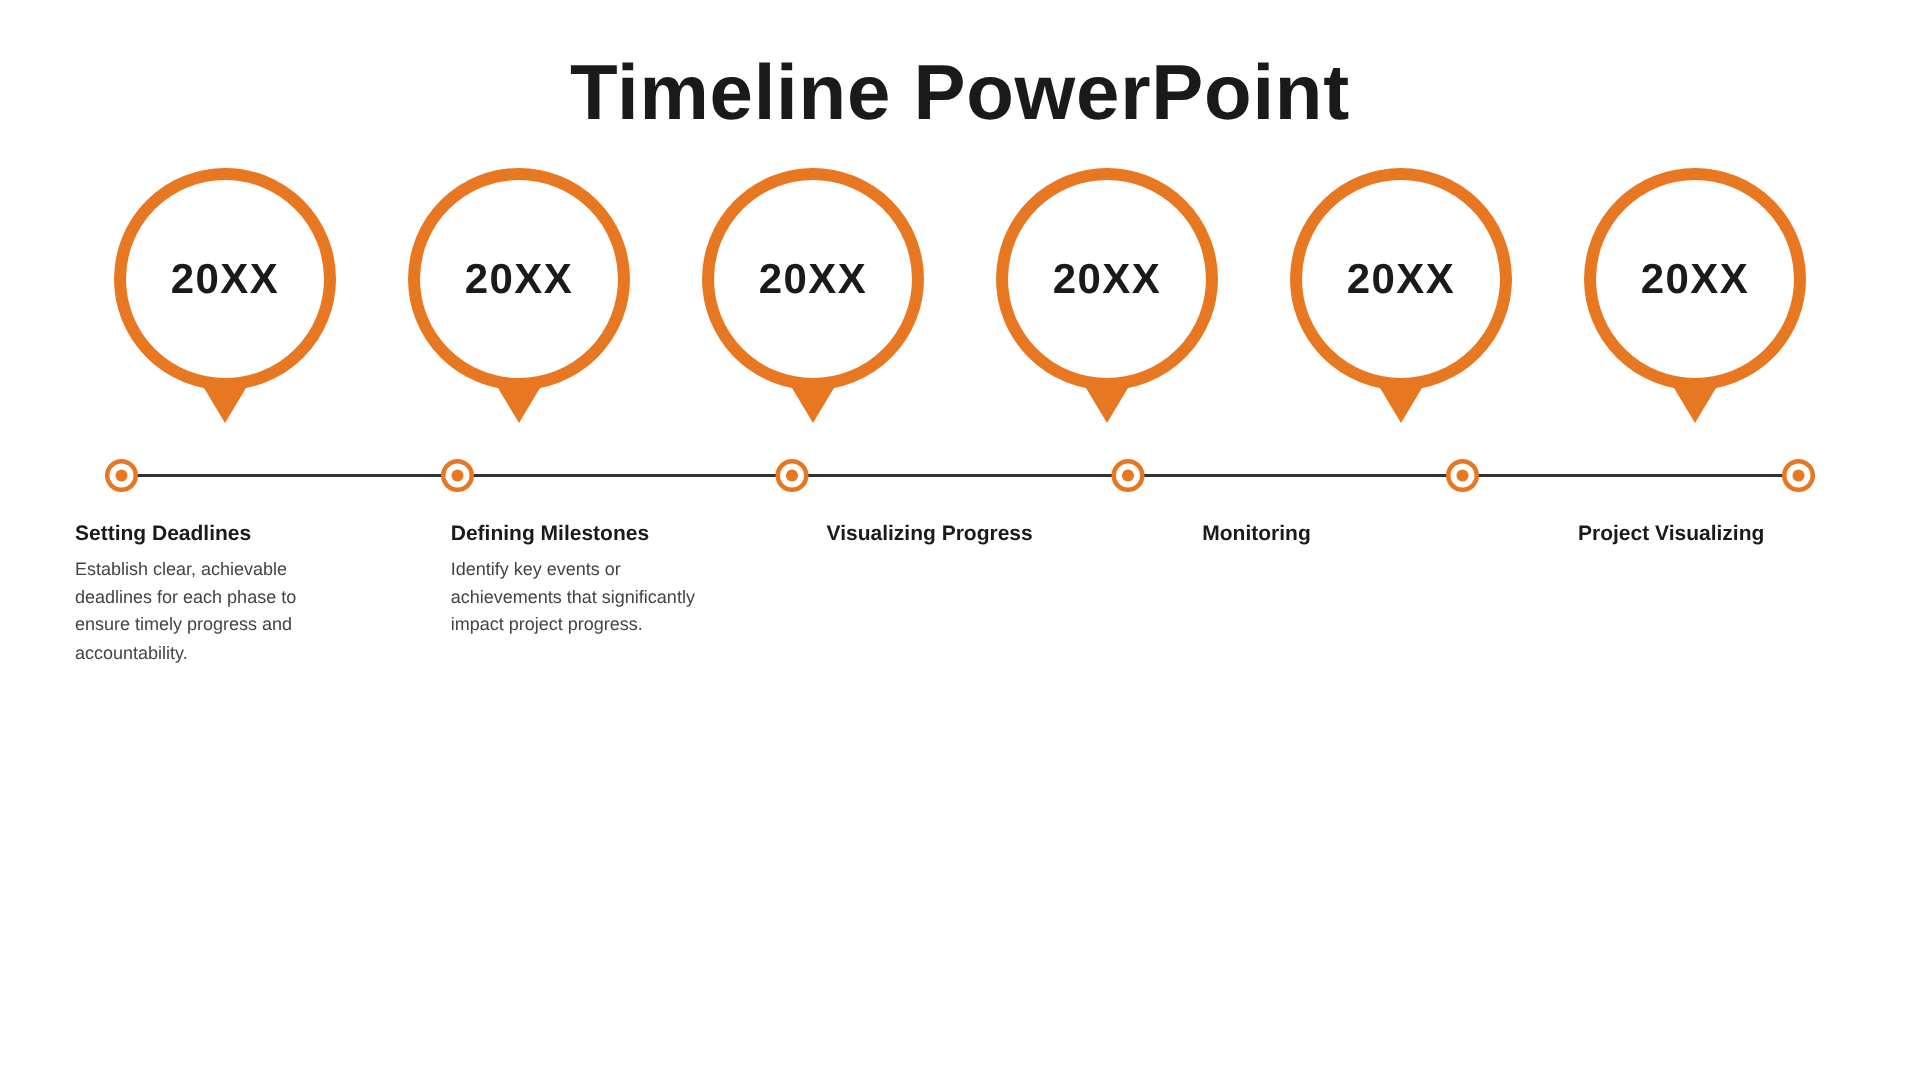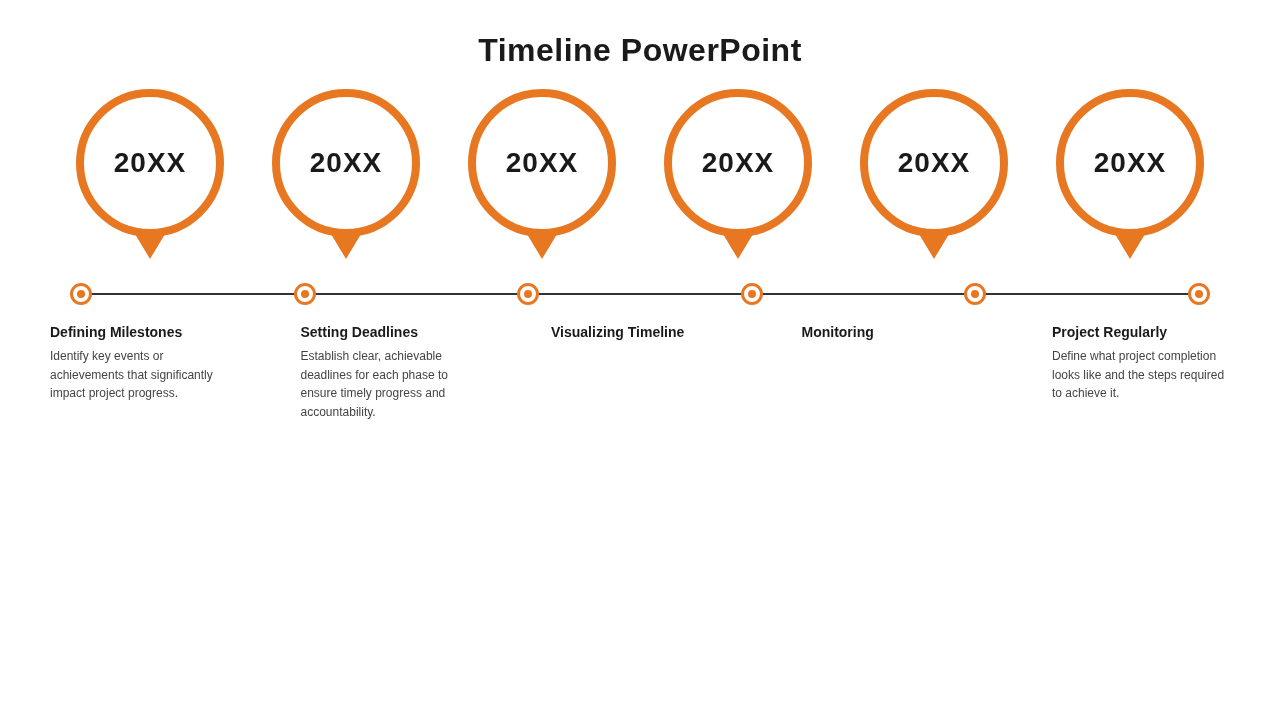--- a/index.html
+++ b/index.html
@@ -7,21 +7,21 @@
       width: 1280px;
       height: 720px;
       background: #ffffff;
       font-family: 'Segoe UI', Arial, sans-serif;
       overflow: hidden;
       display: flex;
       flex-direction: column;
       align-items: center;
     }
     .page-title {
-      font-size: 32px;
+      font-size: 52px;
       font-weight: 800;
       color: #1a1a1a;
       margin-top: 32px;
       margin-bottom: 10px;
       letter-spacing: 0.5px;
     }
     .timeline-container {
       width: 1200px;
       display: flex;
       flex-direction: column;
@@ -206,32 +206,31 @@
   <div class="timeline-dot"></div>
       <div class="timeline-dot"></div>
       <div class="timeline-dot"></div>
       <div class="timeline-dot"></div>
       <div class="timeline-dot"></div>
       <div class="timeline-dot"></div>
     </div>
 
   <div class="text-row" id="text-row">
       <div class="text-item">
+        <div class="text-title">Setting Deadlines</div>
+        <div class="text-body">Establish clear, achievable deadlines for each phase to ensure timely progress and accountability.</div>
+      </div>
+      <div class="text-item">
         <div class="text-title">Defining Milestones</div>
         <div class="text-body">Identify key events or achievements that significantly impact project progress.</div>
       </div>
       <div class="text-item">
-        <div class="text-title">Setting Deadlines</div>
-        <div class="text-body">Establish clear, achievable deadlines for each phase to ensure timely progress and accountability.</div>
-      </div>
-      <div class="text-item">
-        <div class="text-title">Visualizing Timeline</div>
+        <div class="text-title">Visualizing Progress</div>
       </div>
       <div class="text-item">
         <div class="text-title">Monitoring</div>
       </div>
       <div class="text-item">
-        <div class="text-title">Project Regularly</div>
-        <div class="text-body">Define what project completion looks like and the steps required to achieve it.</div>
+        <div class="text-title">Project Visualizing</div>
       </div>
     </div>
 
 </div>
 
 </body></html>

